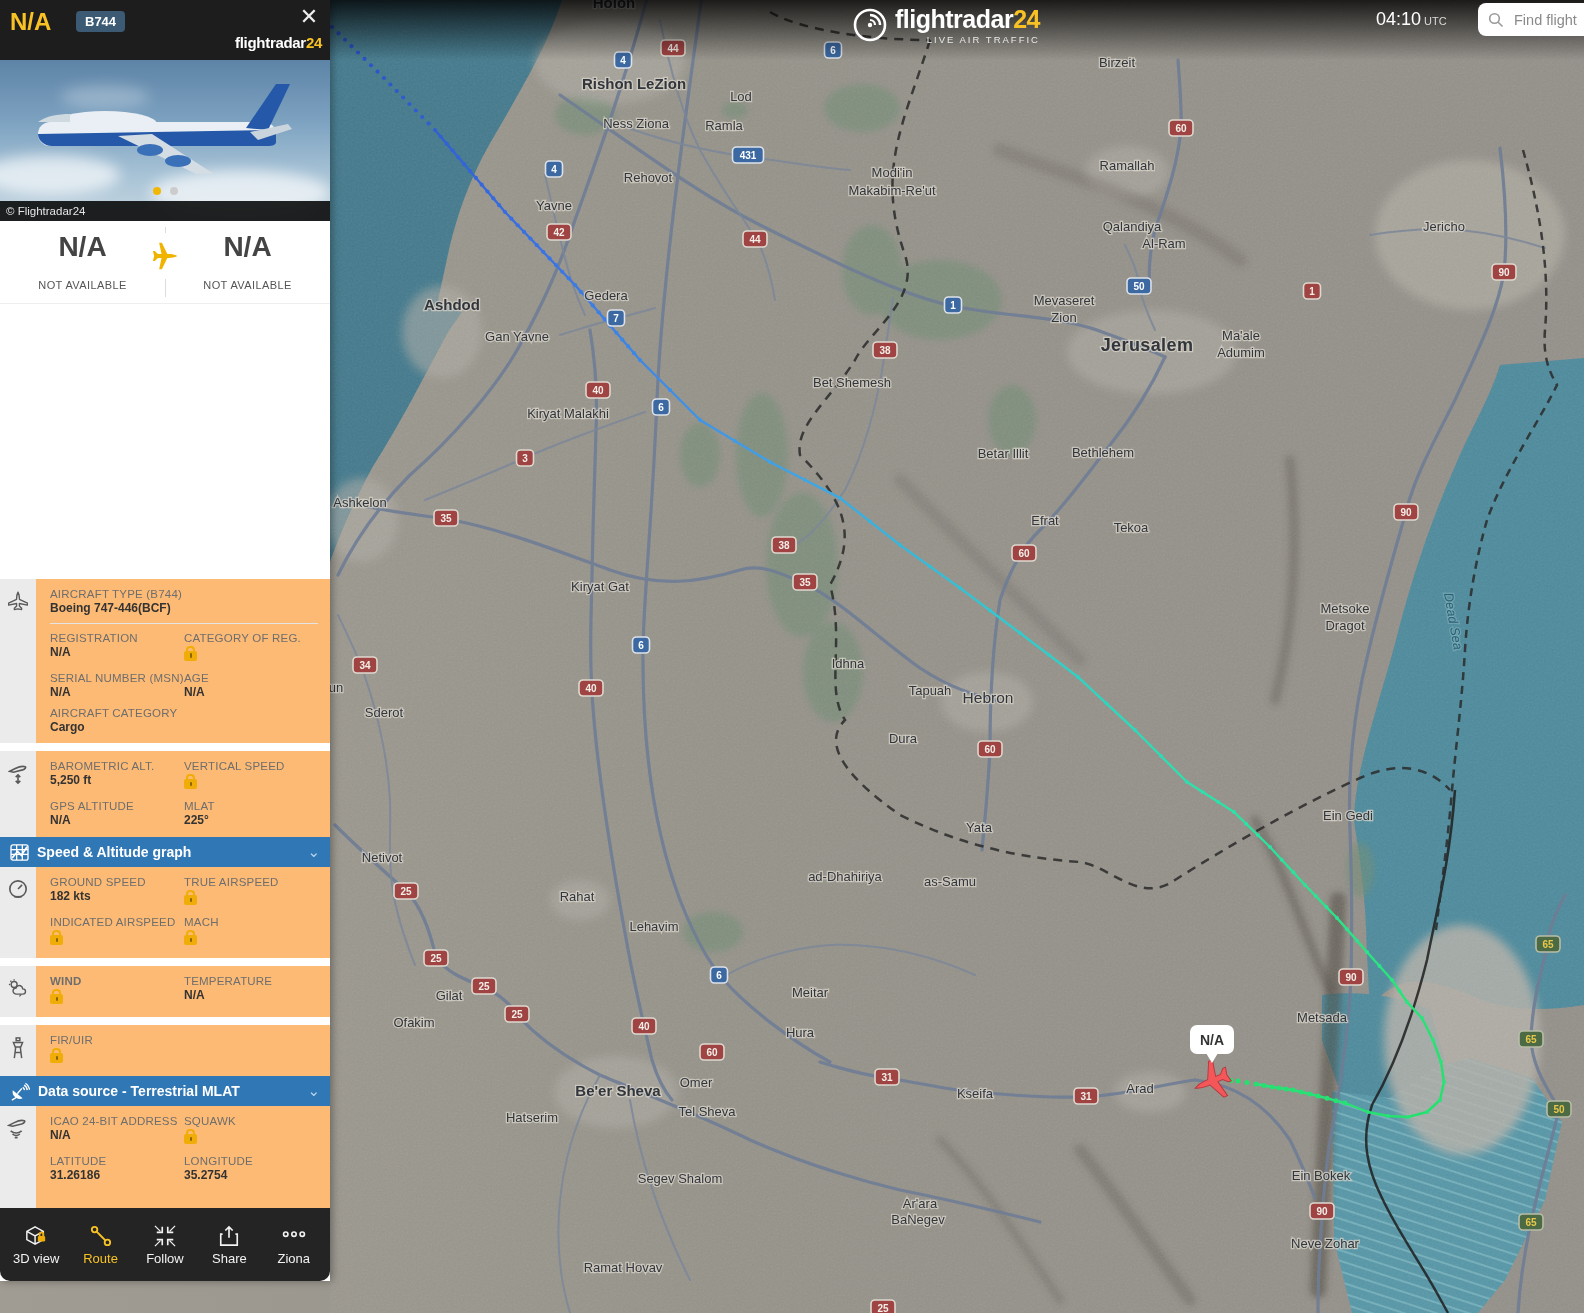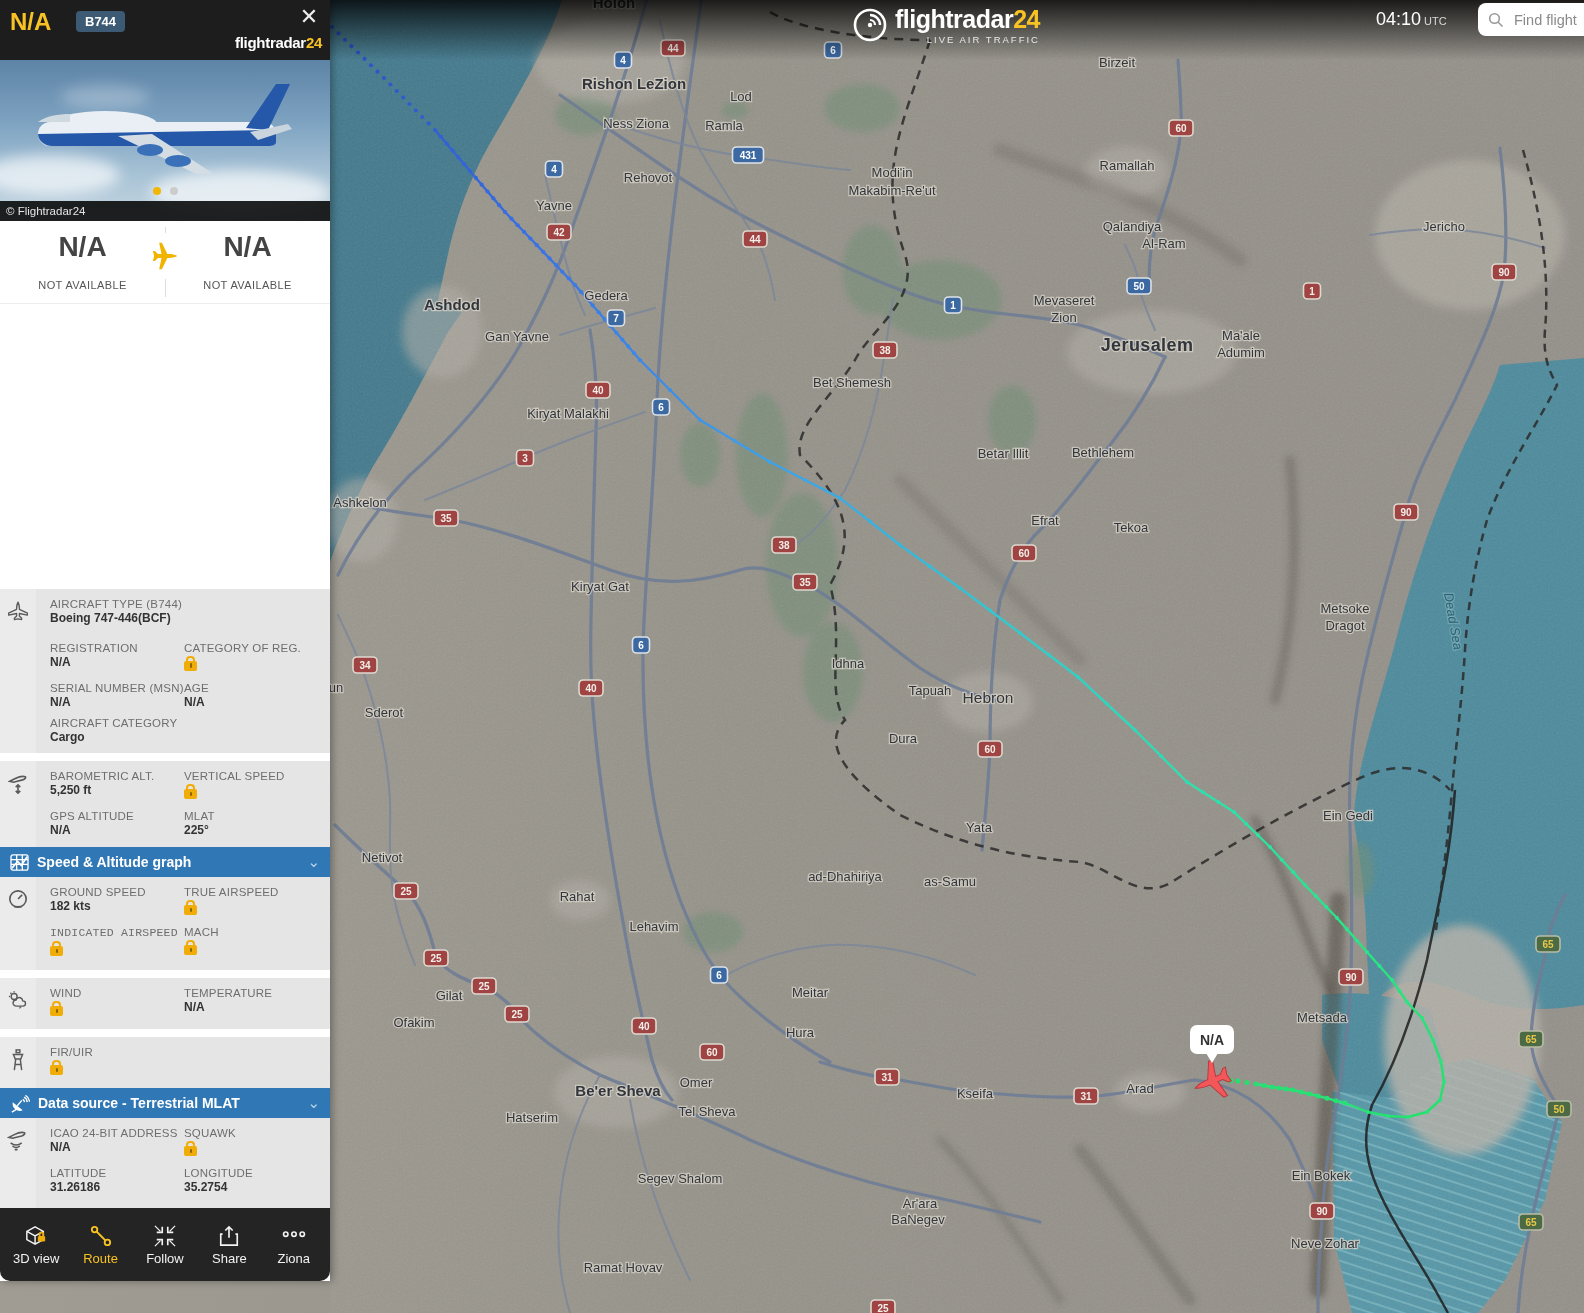--- a/index.html
+++ b/index.html
@@ -47,21 +47,21 @@
   .route-row{height:82px;flex:none;display:flex;position:relative;background:#fff;border-bottom:1px solid #eee;}
   .route-col{width:50%;text-align:center;padding-top:10px;}
   .route-code{font-size:28px;font-weight:700;color:#444;}
   .route-sub{font-size:11px;color:#555;letter-spacing:.4px;margin-top:16px;}
   .route-div{position:absolute;left:50%;top:6px;bottom:6px;width:1px;background:#ddd;}
   .route-plane{position:absolute;left:50%;top:12px;transform:translateX(-50%);width:46px;height:46px;border-radius:50%;
                background:#fff;display:flex;align-items:center;justify-content:center;}
   .sb-spacer{flex:1;background:#fff;}
   .sec{display:flex;flex:none;}
   .gut{width:36px;background:#ebebeb;flex:none;display:flex;justify-content:center;padding-top:12px;}
-  .cont{flex:1;background:#e5e5e5;padding:9px 12px 7px 14px;}
+  .cont{flex:1;background:#fdba74;padding:9px 12px 7px 14px;}
   .gap{height:8px;background:#fff;flex:none;}
   .fld-lbl{font-size:11.5px;color:#6e6e6e;letter-spacing:.2px;}
   .fld-val{font-size:12px;font-weight:700;color:#333;margin-top:2px;line-height:1.15;}
   .two{display:flex;} .two>div{width:50%;} .fld{margin-bottom:7px;}
   .hr{border-top:1px solid #e4e4e4;margin:6px 0 8px 0;}
   .lock{display:inline-block;width:13px;height:10px;background:#f0ad08;border-radius:2px;position:relative;margin-top:7px;}
   .lock:before{content:"";position:absolute;left:2px;top:-5px;width:9px;height:6px;border:2px solid #f0ad08;
                border-bottom:none;border-radius:4px 4px 0 0;box-sizing:border-box;}
   .lock:after{content:"";position:absolute;left:5.5px;top:2.5px;width:2px;height:4.5px;background:#8a6500;border-radius:1px;}
   .banner{height:30px;flex:none;background:#3077b5;color:#fff;display:flex;align-items:center;padding:0 10px;cursor:pointer;}
@@ -733,21 +733,21 @@
     <div class="cont">
       <div class="two">
         <div class="fld">
             <div class="fld-lbl">GROUND SPEED</div>
           <div class="fld-val">182 kts</div>
           </div>
         <div class="fld"><div class="fld-lbl">TRUE AIRSPEED</div>
           <span class="lock"></span></div>
       </div>
       <div class="two">
-        <div class="fld" style="margin-bottom:2px;font-family:Liberation Mono, monospace;"><div class="fld-lbl">INDICATED AIRSPEED</div>
+        <div class="fld" style="margin-bottom:2px;"><div class="fld-lbl">INDICATED AIRSPEED</div>
           <span class="lock"></span></div>
         <div class="fld" style="margin-bottom:2px;"><div class="fld-lbl">MACH</div>
           <span class="lock"></span></div>
       </div>
     </div>
   </div>
   <div class="gap"></div>
 
   <div class="sec">
     <div class="gut">
@@ -755,21 +755,21 @@
       <circle cx="7" cy="7" r="3.4"></circle>
           <line x1="7" y1="1" x2="7" y2="2.4"></line>
           <line x1="1" y1="7" x2="2.4" y2="7"></line>
           <line x1="2.8" y1="2.8" x2="3.8" y2="3.8"></line>
       <path d="M10,18 C7,18 5.5,16 5.8,14 C6,12.4 7.4,11 9.2,11 C9.8,8.8 12,7.6 14.2,8.4 C15.8,9 16.8,10.4 16.8,12 C18.6,12 20,13.4 20,15 C20,16.8 18.6,18 16.8,18 Z"></path>
       <path d="M13,20.5 L15,18.5" stroke-width="1.4"></path>
         </svg>
       </div>
     <div class="cont">
       <div class="two" style="margin-bottom:0;">
-        <div class="fld" style="margin-bottom:2px;"><div class="fld-lbl">WIND</div>
+        <div class="fld" style="margin-bottom:2px;font-weight:bold;"><div class="fld-lbl">WIND</div>
           <span class="lock"></span></div>
         <div class="fld" style="margin-bottom:2px;">
             <div class="fld-lbl">TEMPERATURE</div>
           <div class="fld-val">N/A</div>
           </div>
       </div>
     </div>
   </div>
   <div class="gap"></div>
 
@@ -812,21 +812,21 @@
           <div class="fld-val">N/A</div>
           </div>
         <div class="fld"><div class="fld-lbl">SQUAWK</div>
           <span class="lock"></span></div>
       </div>
       <div class="two" style="margin-bottom:0;">
         <div class="fld" style="margin-bottom:2px;">
             <div class="fld-lbl">LATITUDE</div>
           <div class="fld-val">31.26186</div>
           </div>
-        <div class="fld" style="margin-bottom:6px;">
+        <div class="fld" style="margin-bottom:18px;">
             <div class="fld-lbl">LONGITUDE</div>
           <div class="fld-val">35.2754</div>
           </div>
       </div>
     </div>
   </div>
 
   <div class="toolbar">
     <div class="tool">
       <svg width="24" height="22" viewBox="0 0 26 24" fill="none" stroke="#f2f2f2" stroke-width="1.6">

